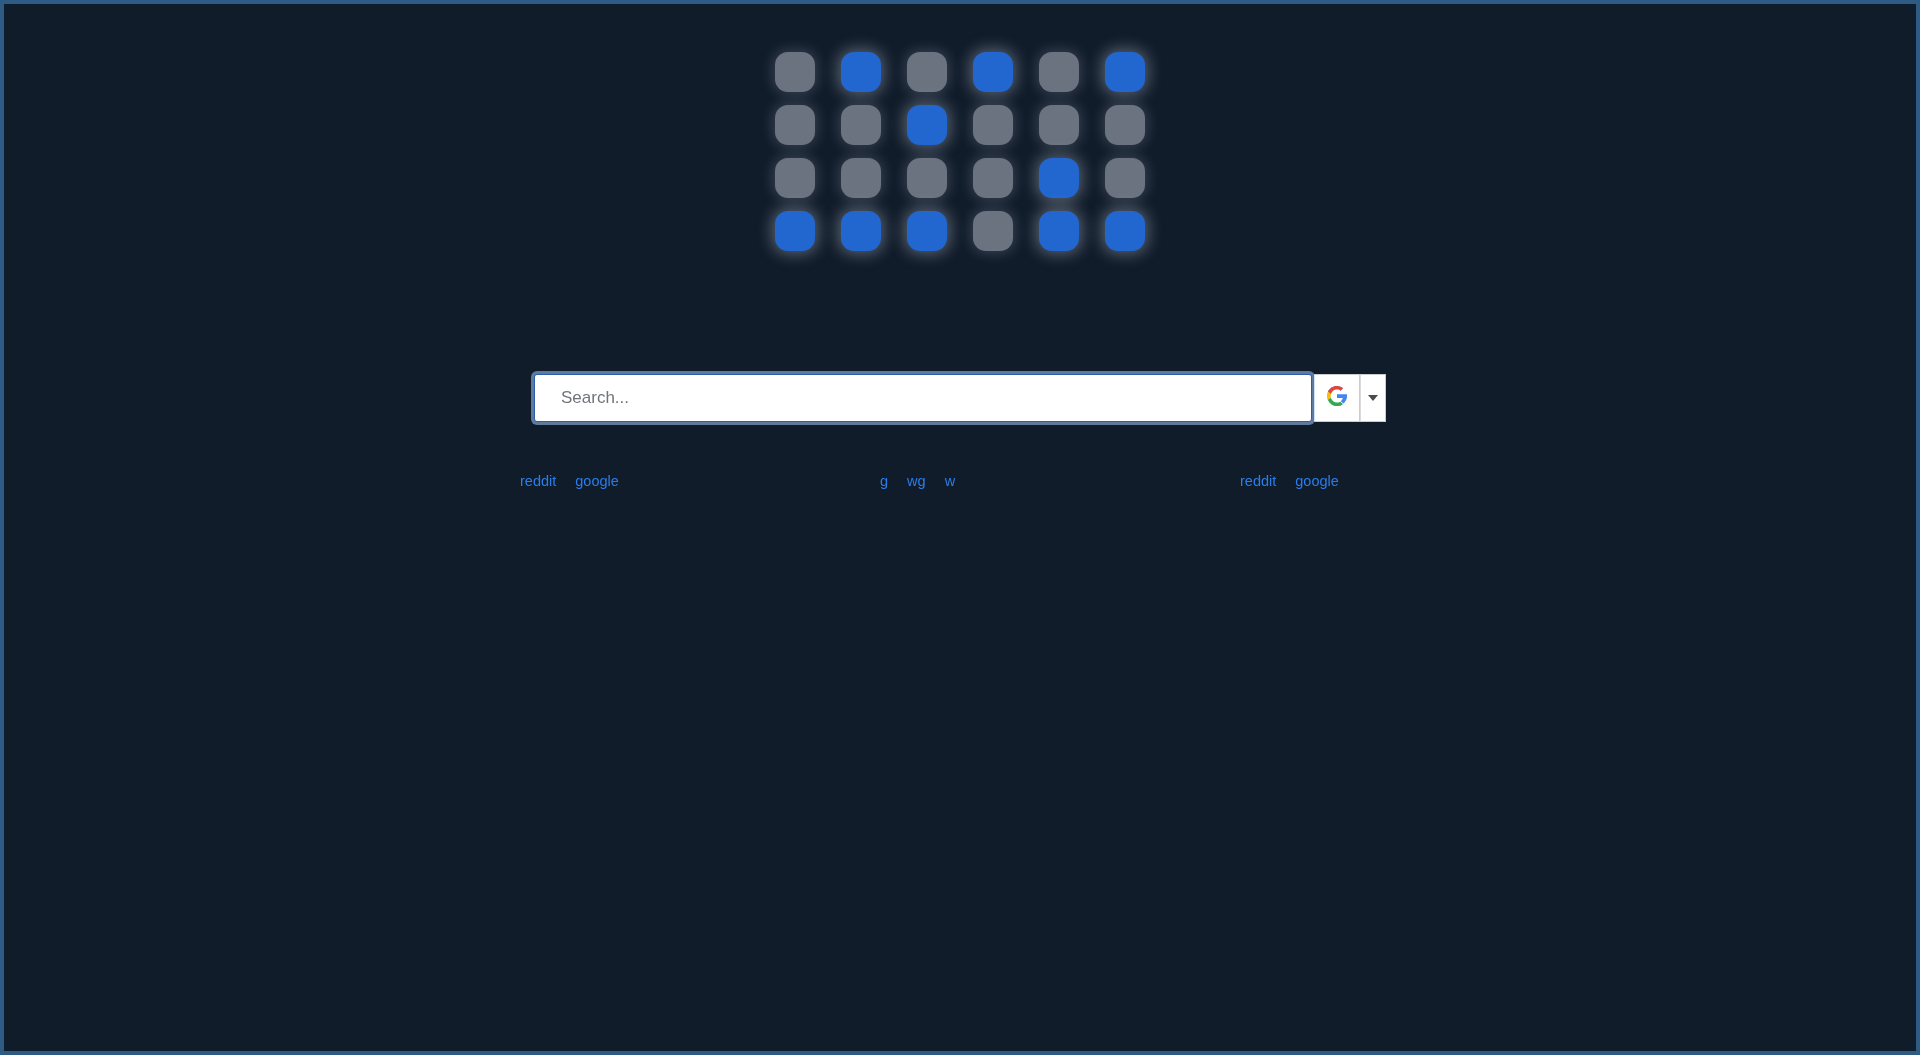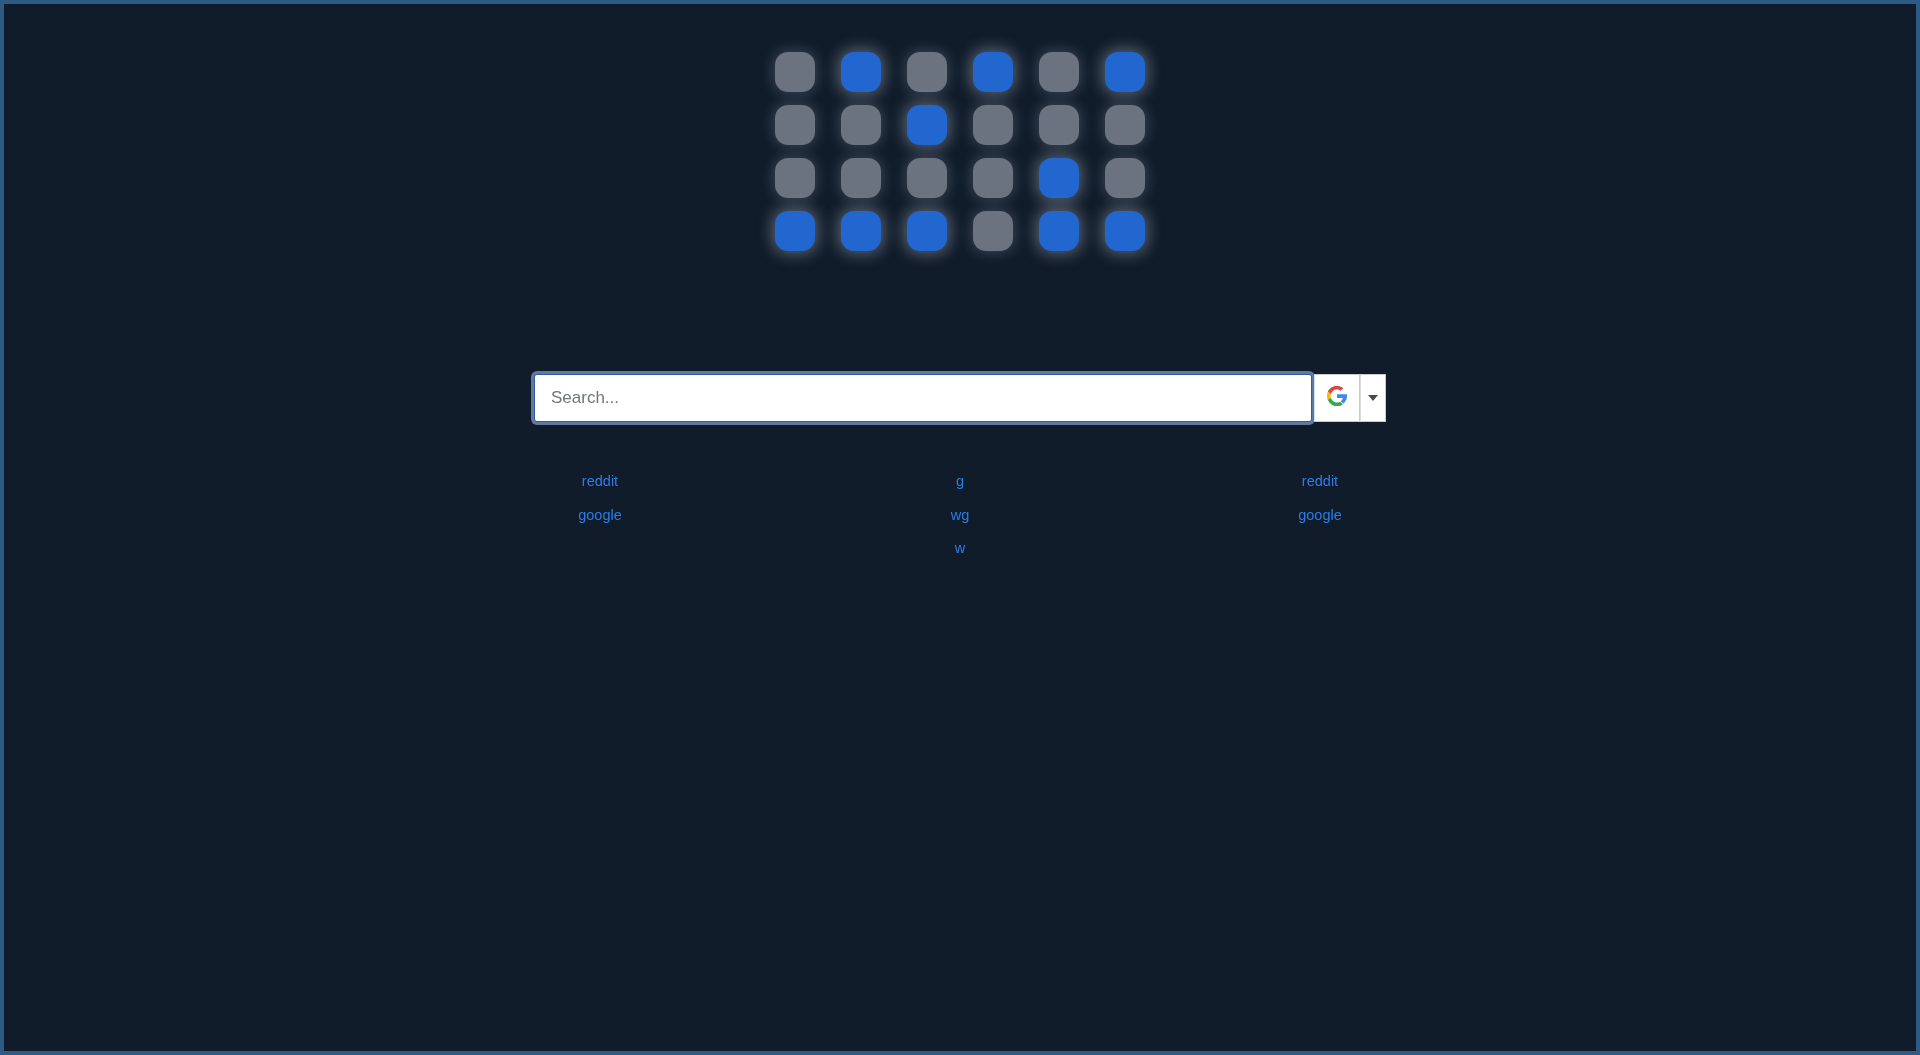--- a/index.html
+++ b/index.html
@@ -72,21 +72,21 @@
   }
   .search-field {
     flex: 1 1 auto;
     position: relative;
     background: #ffffff;
     border: 1px solid #2b5da8;
     border-radius: 3px;
     box-shadow: 0 0 0 3px rgba(160,200,245,0.55);
     display: flex;
     align-items: center;
-    padding: 0 16px;
+    padding: 0 26px;
     height: 48px;
   }
   .search-input {
     width: 100%;
     border: 0;
     outline: 0;
     background: transparent;
     font-family: "Liberation Sans", sans-serif;
     font-size: 17px;
     color: #202124;
@@ -129,22 +129,21 @@
     position: absolute;
     top: 470px;
     left: 50%;
     transform: translateX(-50%);
     width: 880px;
     display: flex;
     justify-content: space-between;
   }
   .link-col {
     display: flex;
-    flex-direction: column;
-    align-items: center;
+    flex-direction: row;
     gap: 19px;
     width: 160px;
   }
   .link-col.center { width: 160px; }
   .link {
     color: #2a7dea;
     font-size: 14.5px;
     text-decoration: none;
     line-height: 1;
     cursor: pointer;

